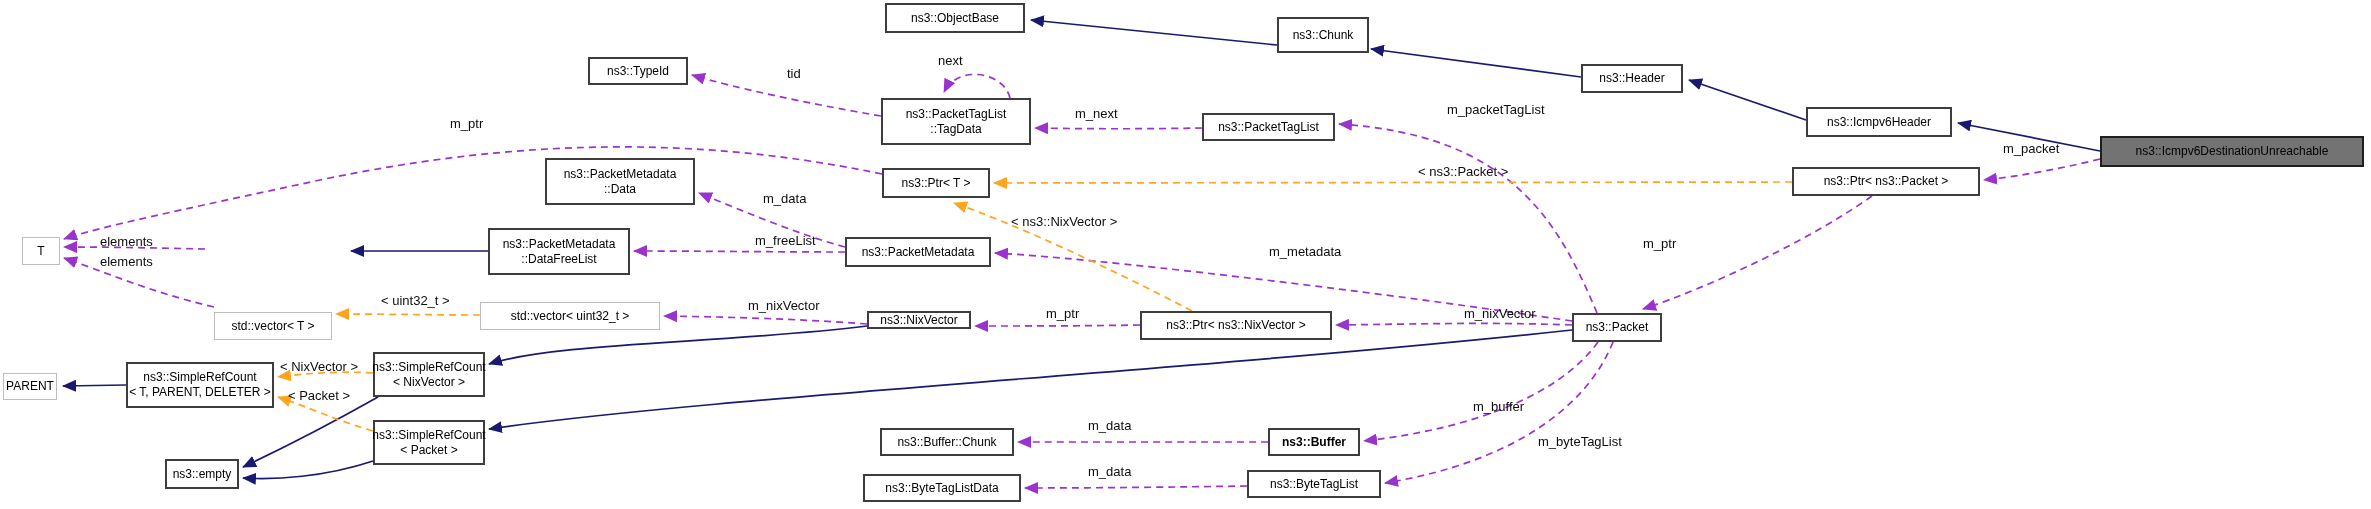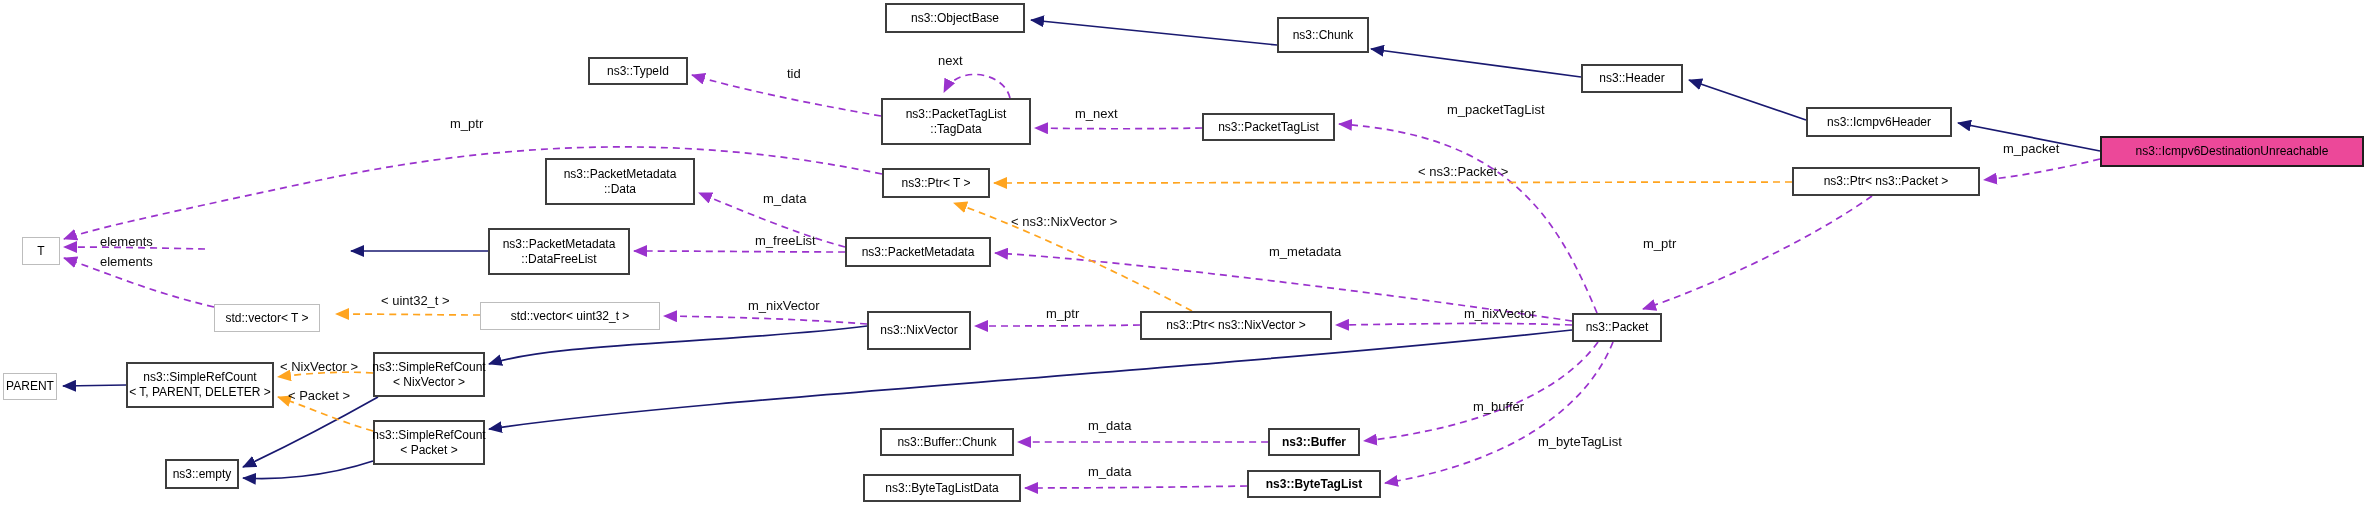--- a/index.html
+++ b/index.html
@@ -4,21 +4,21 @@
 <style>
   html,body{margin:0;padding:0;background:#ffffff;}
   #diagram{position:relative;width:2371px;height:509px;background:#ffffff;overflow:hidden;
            font-family:"Liberation Sans", sans-serif;}
   #edges{position:absolute;left:0;top:0;width:2371px;height:509px;}
   .node{position:absolute;display:flex;flex-direction:column;align-items:center;justify-content:center;
         box-sizing:border-box;background:#ffffff;color:#000;font-size:12px;line-height:1.25;
         white-space:nowrap;text-align:center;z-index:2;}
   .node.dark{border:2px solid #3d3d3d;}
   .node.light{border:1.4px solid #bdbdbd;}
-  .node.highlight{border:2px solid #1f1f1f;background:#ec4899;}
+  .node.highlight{border:2px solid #1f1f1f;background:#737373;}
   .edge-label{position:absolute;font-size:13px;color:#0d0d0d;white-space:nowrap;z-index:3;}
 </style>
 </head>
 <body>
 
 <div id="diagram">
   <svg id="edges" xmlns="http://www.w3.org/2000/svg" width="2371" height="509" viewBox="0 0 2371 509">
       <defs>
         <marker id="arrow-inheritance" viewBox="0 0 14 12" markerWidth="14" markerHeight="12" refX="13" refY="6" orient="auto" markerUnits="userSpaceOnUse">
           <path d="M0,0 L14,6 L0,12 z" fill="#191970"></path>
@@ -95,33 +95,33 @@
       <span>ns3::Ptr&lt; T &gt;</span>
     </div>
     <div class="node dark" style="left: 545px; top: 158px; width: 150px; height: 47px;">
       <span>ns3::PacketMetadata</span>
       <span>::Data</span>
     </div>
     <div class="node dark" style="left: 488px; top: 228px; width: 142px; height: 47px;">
       <span>ns3::PacketMetadata</span>
       <span>::DataFreeList</span>
     </div>
-    <div class="node light" style="left: 214px; top: 304px; width: 106px; height: 28px;">
+    <div class="node light" style="left: 214px; top: 312px; width: 118px; height: 28px;">
       <span>std::vector&lt; T &gt;</span>
     </div>
     <div class="node light" style="left: 480px; top: 302px; width: 180px; height: 28px; justify-content: center;">
       <span>std::vector&lt; uint32_t &gt;</span>
     </div>
     <div class="node light" style="left: 22px; top: 237px; width: 38px; height: 28px;">
       <span>T</span>
     </div>
     <div class="node dark" style="left: 845px; top: 237px; width: 146px; height: 30px;">
       <span>ns3::PacketMetadata</span>
     </div>
-    <div class="node dark" style="left: 867px; top: 311px; width: 104px; height: 39px;">
+    <div class="node dark" style="left: 867px; top: 311px; width: 104px; height: 18px;">
       <span>ns3::NixVector</span>
     </div>
     <div class="node dark" style="left: 1140px; top: 311px; width: 192px; height: 29px; text-align: right;">
       <span>ns3::Ptr&lt; ns3::NixVector &gt;</span>
     </div>
     <div class="node dark" style="left: 1572px; top: 313px; width: 90px; height: 29px;">
       <span>ns3::Packet</span>
     </div>
     <div class="node dark" style="left: 1792px; top: 167px; width: 188px; height: 29px;">
       <span>ns3::Ptr&lt; ns3::Packet &gt;</span>
@@ -146,21 +146,21 @@
     </div>
     <div class="node dark" style="left: 880px; top: 428px; width: 134px; height: 28px;">
       <span>ns3::Buffer::Chunk</span>
     </div>
     <div class="node dark" style="left: 1268px; top: 428px; width: 92px; height: 28px; font-weight: bold;">
       <span>ns3::Buffer</span>
     </div>
     <div class="node dark" style="left: 863px; top: 474px; width: 158px; height: 28px;">
       <span>ns3::ByteTagListData</span>
     </div>
-    <div class="node dark" style="left: 1247px; top: 470px; width: 134px; height: 28px; font-weight: bold;">
+    <div class="node dark" style="left: 1247px; top: 470px; width: 134px; height: 28px;">
       <span>ns3::ByteTagList</span>
     </div>
     <div class="edge-label" style="left: 787px; top: 66px;">tid</div>
     <div class="edge-label" style="left: 938px; top: 53px;">next</div>
     <div class="edge-label" style="left: 1075px; top: 106px;">m_next</div>
     <div class="edge-label" style="left: 1447px; top: 102px;">m_packetTagList</div>
     <div class="edge-label" style="left: 450px; top: 116px;">m_ptr</div>
     <div class="edge-label" style="left: 763px; top: 191px;">m_data</div>
     <div class="edge-label" style="left: 755px; top: 233px;">m_freeList</div>
     <div class="edge-label" style="left: 100px; top: 234px;">elements</div>

